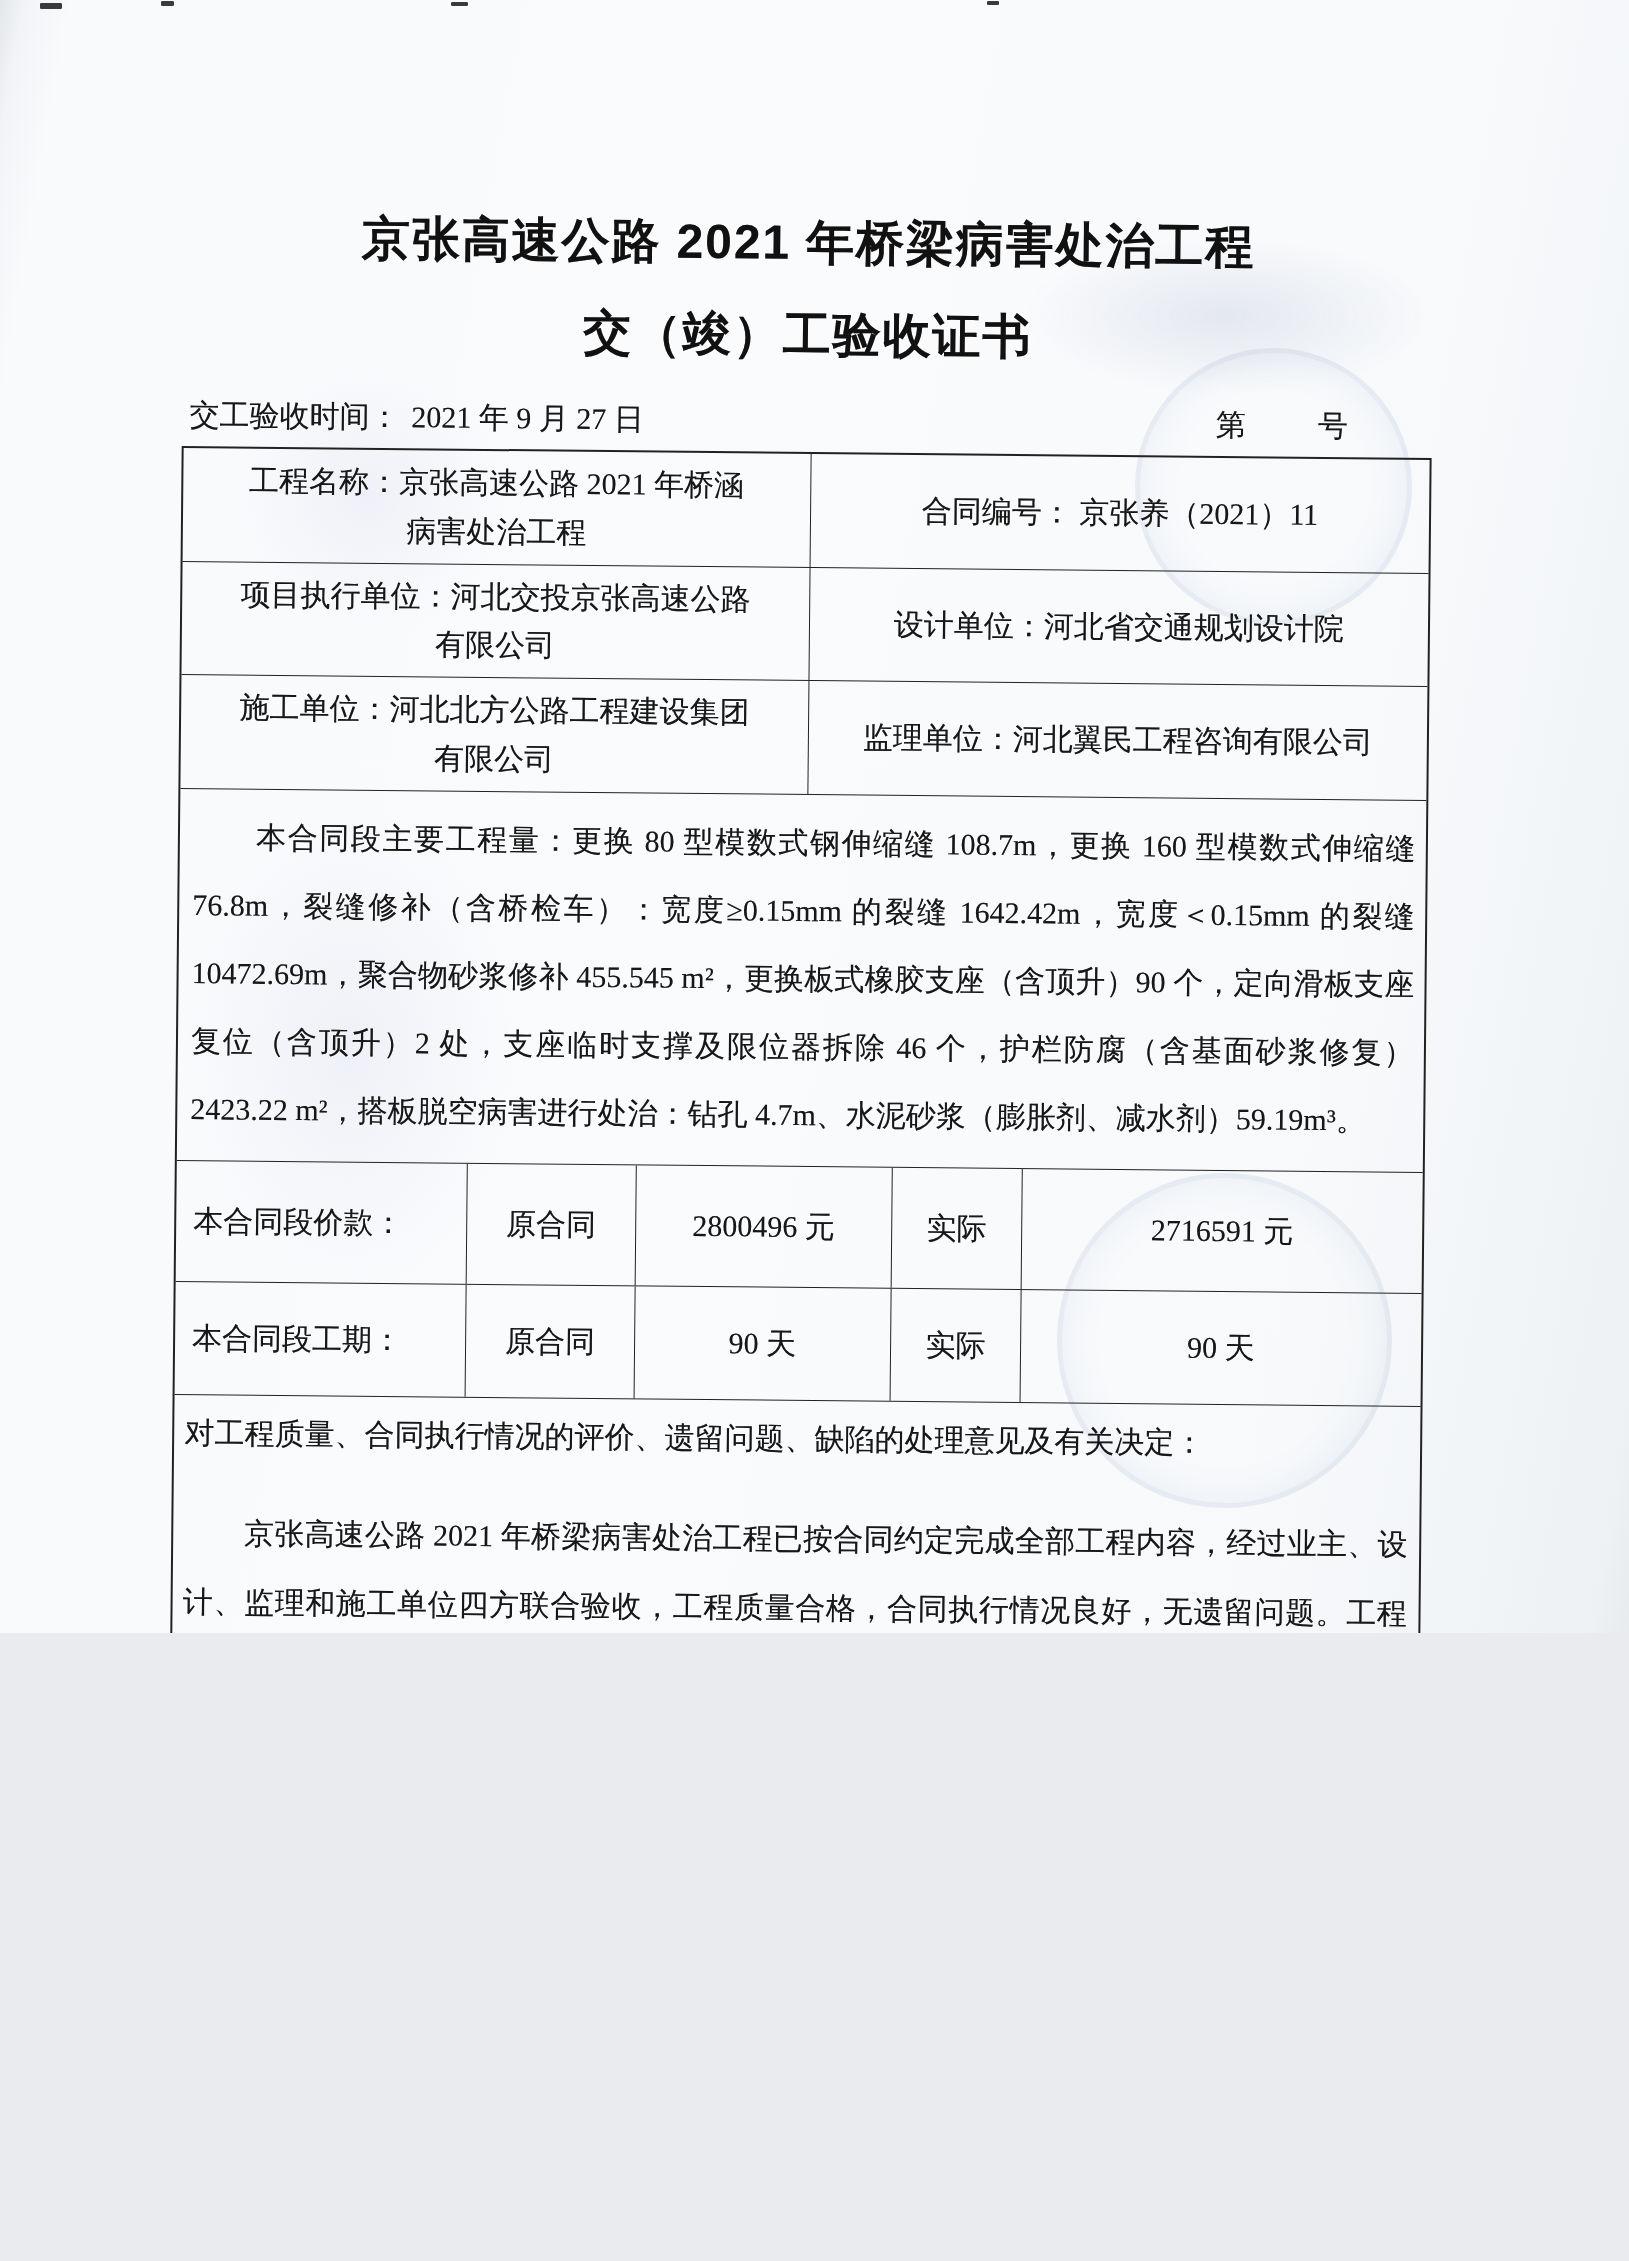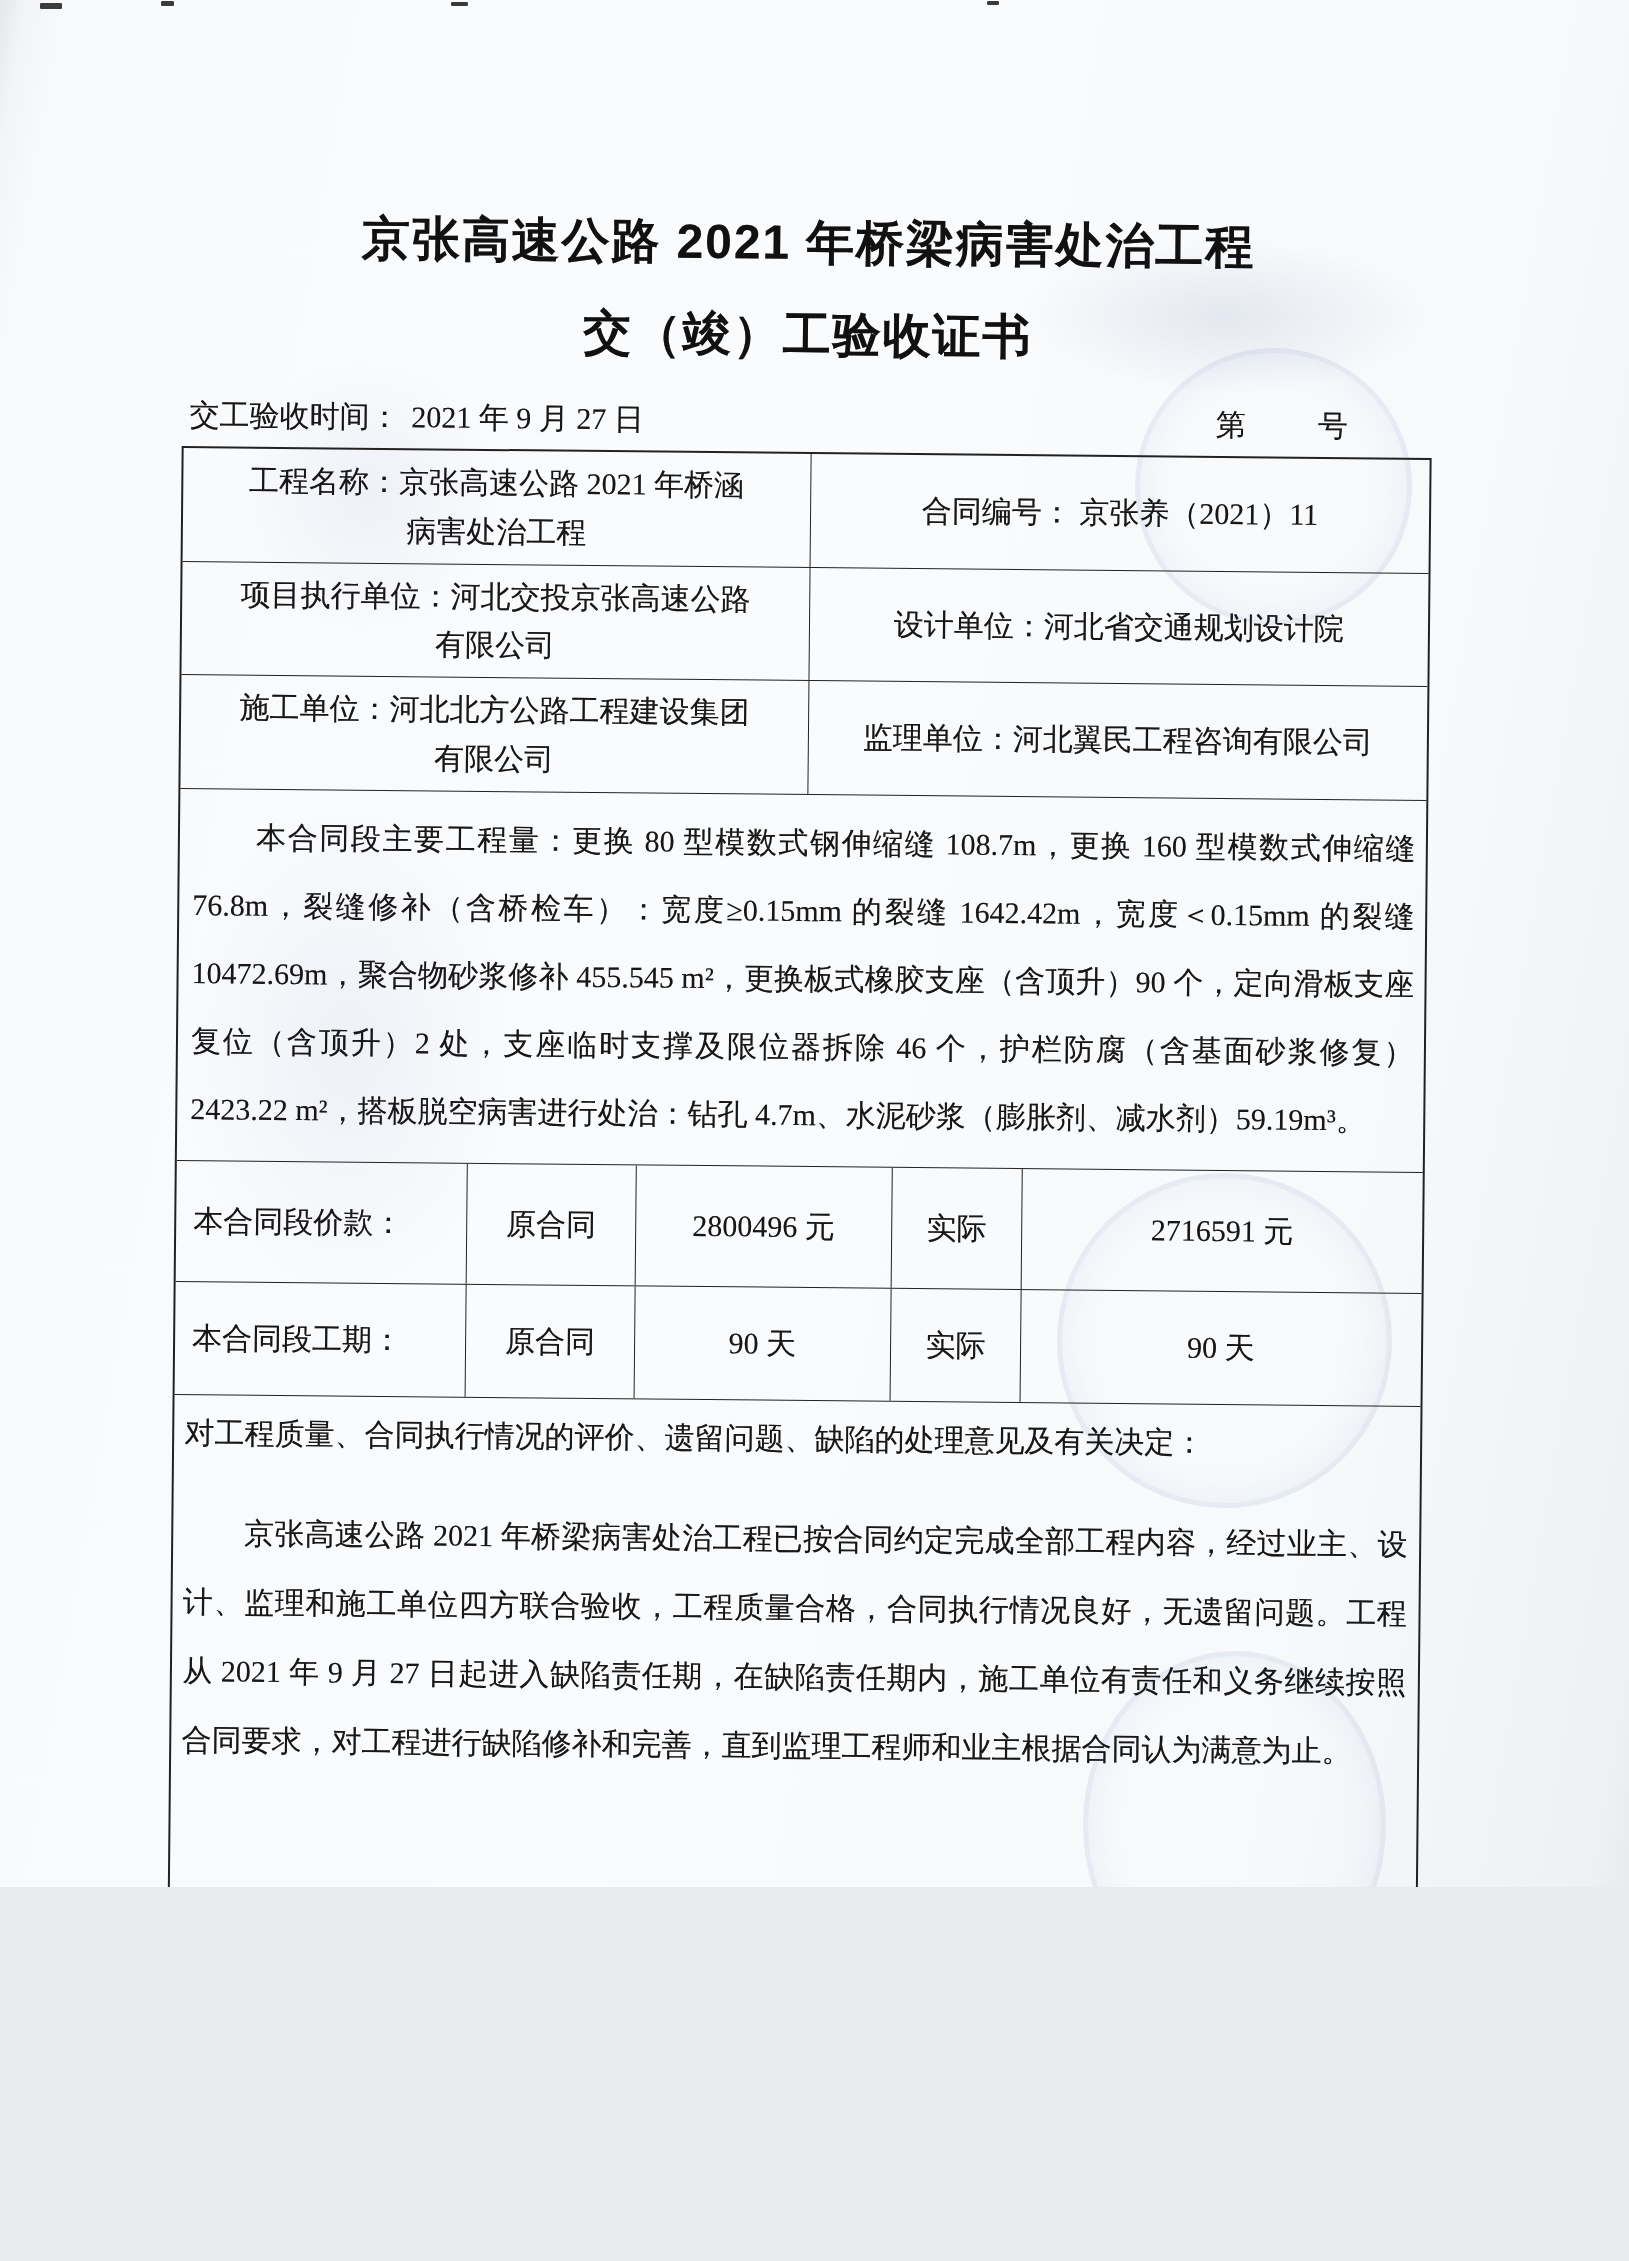--- a/index.html
+++ b/index.html
@@ -4,21 +4,21 @@
 <style>
   * { box-sizing: border-box; margin: 0; padding: 0; }
   html, body { width: 1630px; }
   body {
     background: #e9ebee;
     font-family: "Liberation Serif", "DejaVu Serif", serif;
   }
   .sheet {
     position: relative;
     width: 1630px;
-    height: 1887px;
+    height: 1633px;
     overflow: hidden;
     color: #171717;
     background:
       linear-gradient(100deg,
         #e3e6ea 0px, #f2f4f7 24.5px, #f9fafc 71px,
         #fafbfd 45%, #f7f9fb 80%, #eef1f4 98%, #e8ebee 100%);
   }
   
   .speck { position: absolute; background: #3a3a3a; border-radius: 1.3px; }
   .stamp-ghost {

